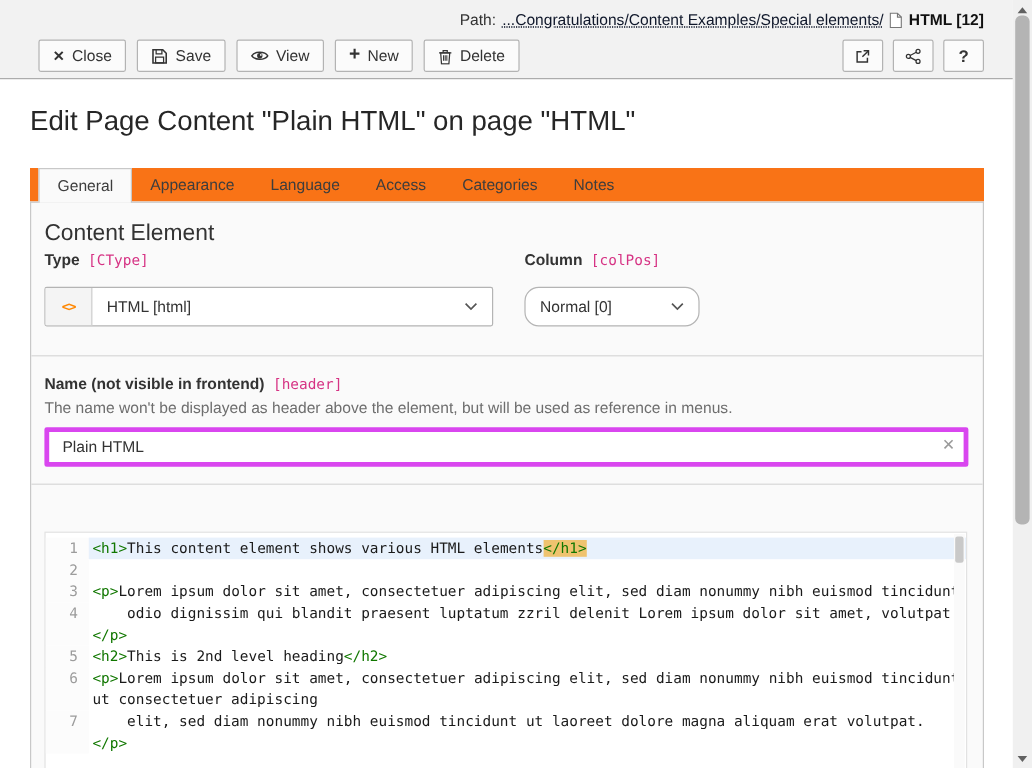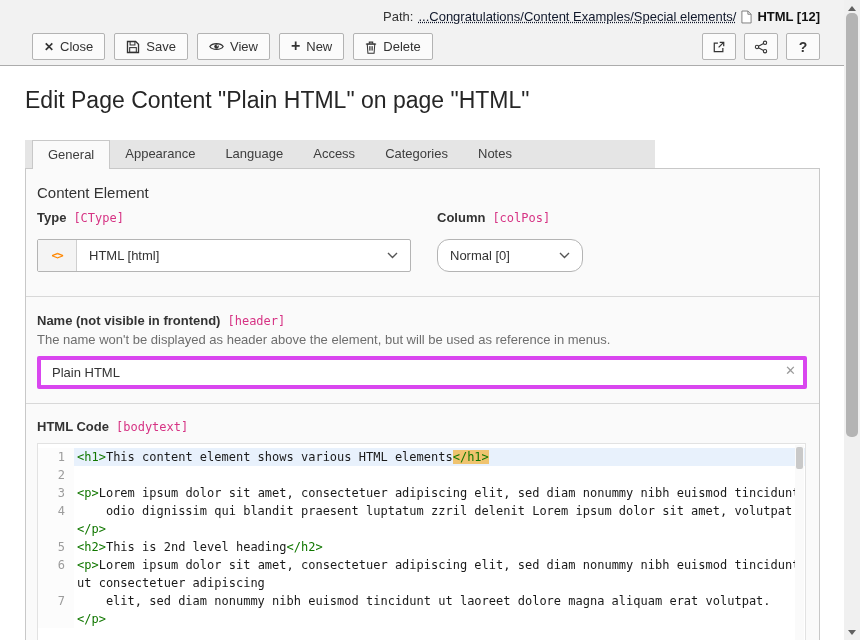--- a/index.html
+++ b/index.html
@@ -39,37 +39,37 @@
   .scrollbar { position:absolute; left:844px; top:0; width:16px; height:640px; background:#f0f0f0; }
   .sb-up { position:absolute; top:6px; left:4px; width:0; height:0;
     border-left:4px solid transparent; border-right:4px solid transparent; border-bottom:5px solid #616161; }
   .sb-thumb { position:absolute; top:13px; left:2px; width:12px; height:424px; background:#b4b4b4; border-radius:5px; }
   .sb-down { position:absolute; bottom:5px; left:4px; width:0; height:0;
     border-left:4px solid transparent; border-right:4px solid transparent; border-top:5px solid #616161; }
 
   
   .page-title { position:absolute; left:25px; top:87px; font-size:23px; font-weight:400; color:#262626; }
   .tabs {
-    position:absolute; left:25px; top:140px; width:630px; height:28px;
-    background:#e5e5e5; display:flex; padding-left:7px;
+    position:absolute; left:25px; top:140px; width:795px; height:28px;
+    background:#f97316; display:flex; padding-left:7px;
   }
   .tab {
     padding:0 15px; height:28px; line-height:28px; font-size:13px; color:#3d3d3d; cursor:pointer;
   }
   .tab.active {
     background:#fafafa; border:1px solid #c8c8c8; border-bottom:none;
     height:29px; line-height:28px; margin-bottom:-1px; position:relative; z-index:3;
   }
 
   
   .panel {
     position:absolute; left:25px; top:168px; width:795px; height:472px;
     background:#fafafa; border:1px solid #c8c8c8; border-bottom:none; overflow:hidden;
   }
-  .section-title { position:absolute; left:11px; top:15px; font-size:15px; color:#333; }
+  .section-title { position:absolute; left:11px; top:15px; font-size:19px; color:#333; }
   .field-label { font-weight:bold; font-size:13px; color:#333; }
   .code-tag { font-family:"DejaVu Sans Mono", monospace; font-size:12px; color:#d63384; margin-left:7px; font-weight:normal; }
   .lbl-type { position:absolute; left:11px; top:39px; }
   .lbl-column { position:absolute; left:411px; top:39px; }
 
   .selectbox {
     position:absolute; top:70px; height:33px; background:#fff;
     border:1px solid #b4b4b4; border-radius:2px; display:flex; align-items:center; cursor:pointer;
   }
   .sel-type { left:11px; width:374px; }
@@ -255,23 +255,20 @@
   </div>
   <div class="help-text">The name won't be displayed as header above the element, but will be used as reference in menus.</div>
 
   <div class="input-wrap">
     <input class="text-input" type="text" value="Plain HTML" style="">
     <span class="clear-x">✕</span>
   </div>
 
   <div class="divider divider-2"></div>
 
-  <div class="lbl-html">
-    <span class="field-label">HTML Code</span><span class="code-tag">[bodytext]</span>
-  </div>
 
   <div class="editor">
     <div>
         <div class="cm-row active">
           <span class="cm-gutter-num">1</span>
           <span class="cm-code"><span class="seg-tag">&lt;h1&gt;</span><span class="seg-txt">This content element shows various HTML elements</span><span class="seg-taghl">&lt;/h1&gt;</span></span>
         </div>
         <div class="cm-row">
           <span class="cm-gutter-num">2</span>
           <span class="cm-code"></span>

